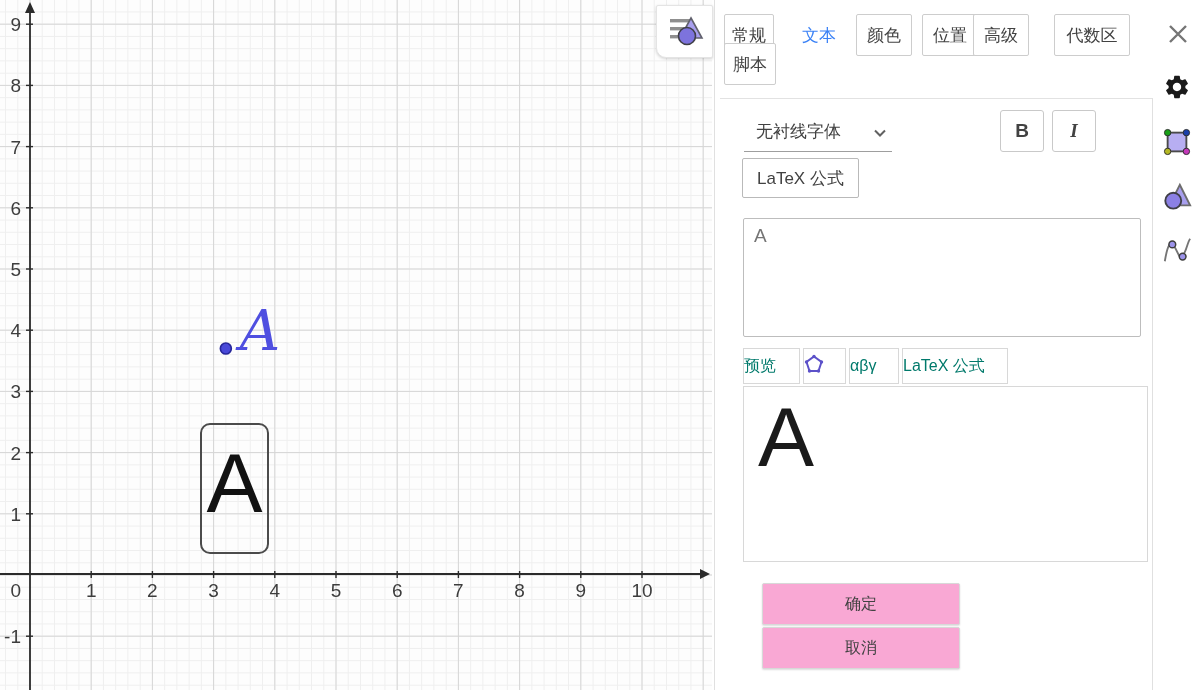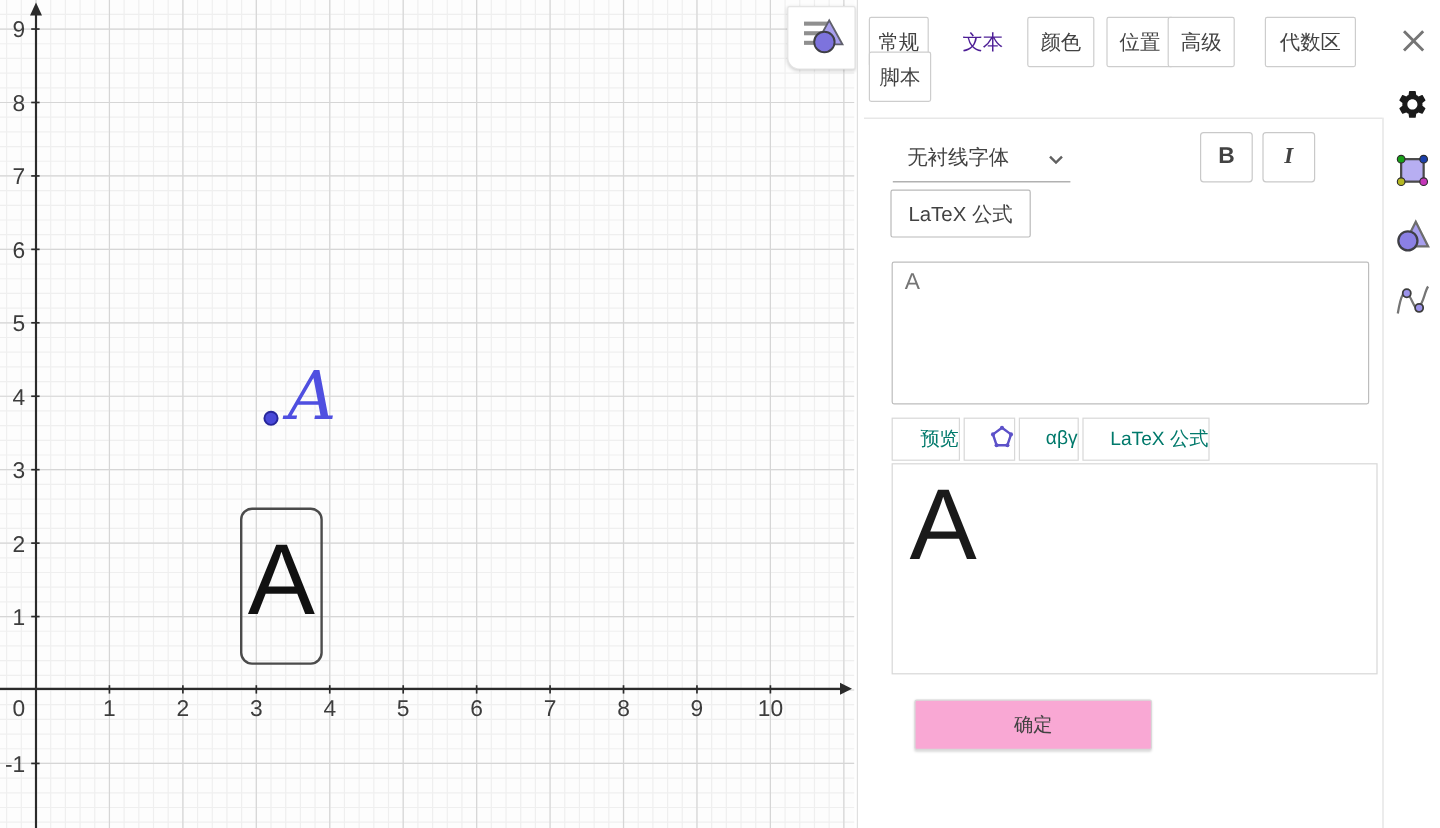--- a/index.html
+++ b/index.html
@@ -20,21 +20,21 @@
                   box-shadow:0 1px 3px rgba(0,0,0,.18); display:flex; align-items:center; justify-content:center; cursor:pointer; }
 
   
   .panel { position:absolute; left:714px; top:0; width:486px; height:690px; background:#fff; }
   .panel-left-edge { position:absolute; left:0; top:0; width:1px; height:690px; background:#e0e0e0; }
   .tabs-sep { position:absolute; left:6px; top:98px; width:432px; height:1px; background:#e2e2e2; }
   .rail-sep  { position:absolute; left:438px; top:98px; width:1px; height:592px; background:#e0e0e0; }
 
   .tab { position:absolute; height:42px; background:#fff; border:1px solid #cdcdcd; border-radius:2px;
          display:flex; align-items:center; justify-content:center; font-size:17px; color:#424242; cursor:pointer; }
-  .tab.selected { border-color:transparent; color:#4c1d95; }
+  .tab.selected { border-color:transparent; color:#3b82f6; }
 
   .close-x { position:absolute; left:450px; top:20px; width:28px; height:28px; display:flex;
              align-items:center; justify-content:center; cursor:pointer; }
 
   
   .select { position:absolute; height:40px; border-bottom:1px solid #9e9e9e; display:flex;
             align-items:center; justify-content:space-between; padding:0 6px 0 12px;
             font-size:17px; color:#424242; cursor:pointer;gap:16px; }
   .sq-btn { position:absolute; width:44px; height:42px; background:#fff; border:1px solid #c9c9c9;
             border-radius:3px; display:flex; align-items:center; justify-content:center;
@@ -45,21 +45,21 @@
   .latex-toggle { position:absolute; left:28px; top:158px; height:40px; padding:0 14px;
                   background:#fff; border:1px solid #b9b9b9; border-radius:2px; display:flex;
                   align-items:center; font-size:17px; color:#424242; cursor:pointer; }
 
   .text-input { position:absolute; left:29px; top:218px; width:398px; height:119px;
                 border:1px solid #bdbdbd; border-radius:2px; resize:none; outline:none;
                 font-family:"Liberation Sans","DejaVu Sans",sans-serif;
                 font-size:19px; color:#757575; padding:6px 10px; background:#fff; }
 
   .mini-btn { position:absolute; top:348px; height:36px; background:#fff; border:1px solid #d8d8d8;
-              display:flex; align-items:center; justify-content:flex-end; font-size:16px;
+              display:flex; align-items:center; justify-content:flex-start; font-size:16px;
               color:#00796b; cursor:pointer; }
 
   .preview-box { position:absolute; left:29px; top:386px; width:405px; height:176px;
                  background:#fff; border:1px solid #d8d8d8; }
   .preview-box span { position:absolute; left:14px; top:8px; font-size:84px; color:#1a1a1a; line-height:1; }
 
   .dlg-btn { position:absolute; left:48px; width:198px; height:42px; background:#f9a8d4;
              border:1px solid #d8d8d8; box-shadow:0 1px 2px rgba(0,0,0,.14); border-radius:2px;
              display:flex; align-items:center; justify-content:center; font-size:16px;
              color:#424242; cursor:pointer; }
@@ -355,20 +355,23 @@
         <span>LaTeX 公式</span>
       </div>
 
     <div class="preview-box">
       <span>A</span>
     </div>
 
     <div class="dlg-btn" style="top:583px">
         <span>确定</span>
       </div>
+    <div class="dlg-btn" style="top:627px">
+        <span>取消</span>
+      </div>
 
     <div class="rail-icon" style="top:72px">
       <svg width="28" height="28" viewBox="0 0 24 24" fill="#1a1a1a">
         <path d="M19.14,12.94c0.04-0.3,0.06-0.61,0.06-0.94c0-0.32-0.02-0.64-0.07-0.94l2.03-1.58c0.18-0.14,0.23-0.41,0.12-0.61 l-1.92-3.32c-0.12-0.22-0.37-0.29-0.59-0.22l-2.39,0.96c-0.5-0.38-1.03-0.7-1.62-0.94L14.4,2.81c-0.04-0.24-0.24-0.41-0.48-0.41 h-3.84c-0.24,0-0.43,0.17-0.47,0.41L9.25,5.35C8.66,5.59,8.12,5.92,7.63,6.29L5.24,5.33c-0.22-0.08-0.47,0-0.59,0.22L2.74,8.87 C2.62,9.08,2.66,9.34,2.86,9.48l2.03,1.58C4.84,11.36,4.8,11.69,4.8,12s0.02,0.64,0.07,0.94l-2.03,1.58 c-0.18,0.14-0.23,0.41-0.12,0.61l1.92,3.32c0.12,0.22,0.37,0.29,0.59,0.22l2.39-0.96c0.5,0.38,1.03,0.7,1.62,0.94l0.36,2.54 c0.05,0.24,0.24,0.41,0.48,0.41h3.84c0.24,0,0.44-0.17,0.47-0.41l0.36-2.54c0.59-0.24,1.13-0.56,1.62-0.94l2.39,0.96 c0.22,0.08,0.47,0,0.59-0.22l1.92-3.32c0.12-0.22,0.07-0.47-0.12-0.61L19.14,12.94z M12,15.6c-1.98,0-3.6-1.62-3.6-3.6 s1.62-3.6,3.6-3.6s3.6,1.62,3.6,3.6S13.98,15.6,12,15.6z"></path>
       </svg>
     </div>
     <div class="rail-icon" style="top:127px">
       <svg width="30" height="30" viewBox="0 0 32 32">
         <rect x="6" y="6" width="20" height="20" fill="#b7aef2" stroke="#4a4a4a" stroke-width="2"></rect>
         <circle cx="6" cy="6" r="3.4" fill="#18a018" stroke="#2d2d2d" stroke-width="1"></circle>

